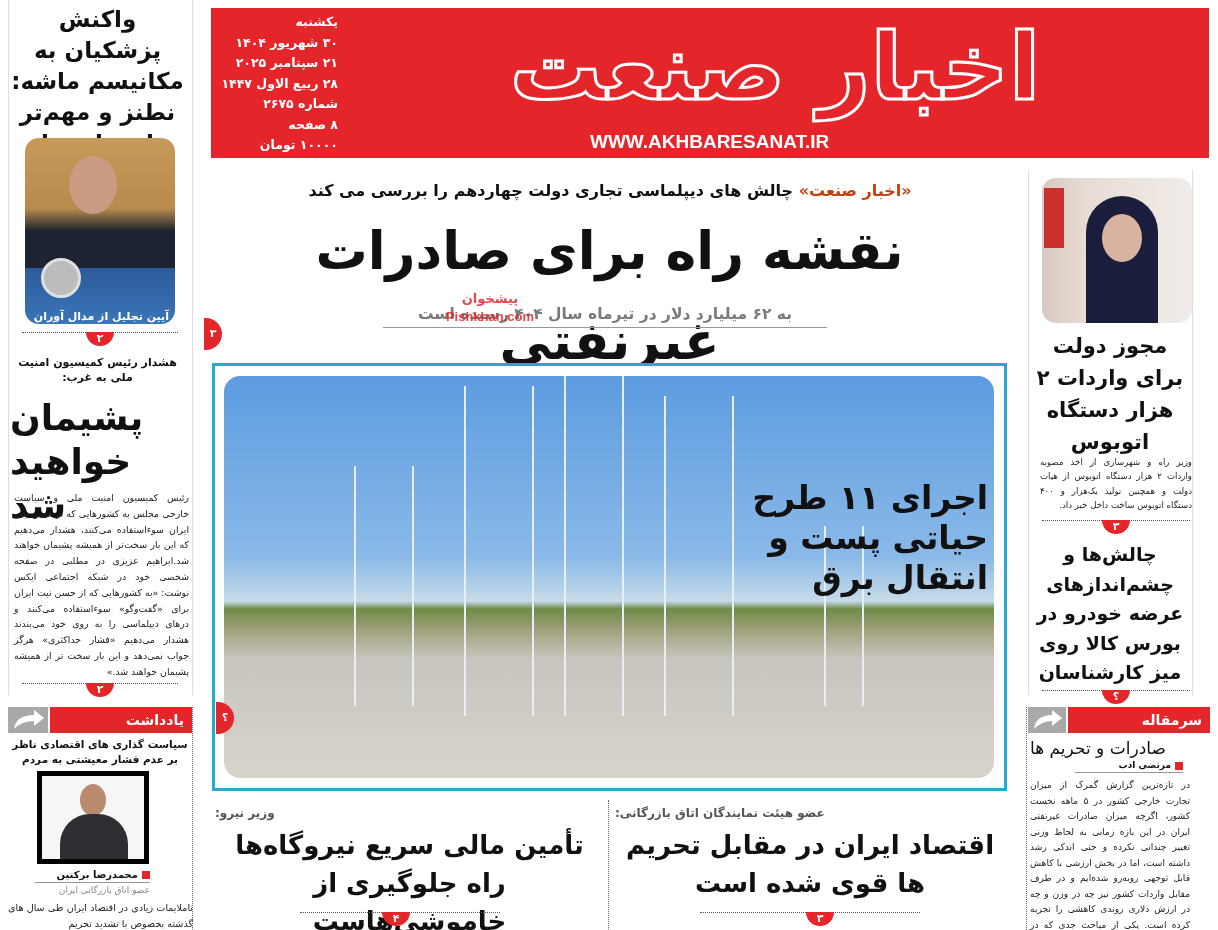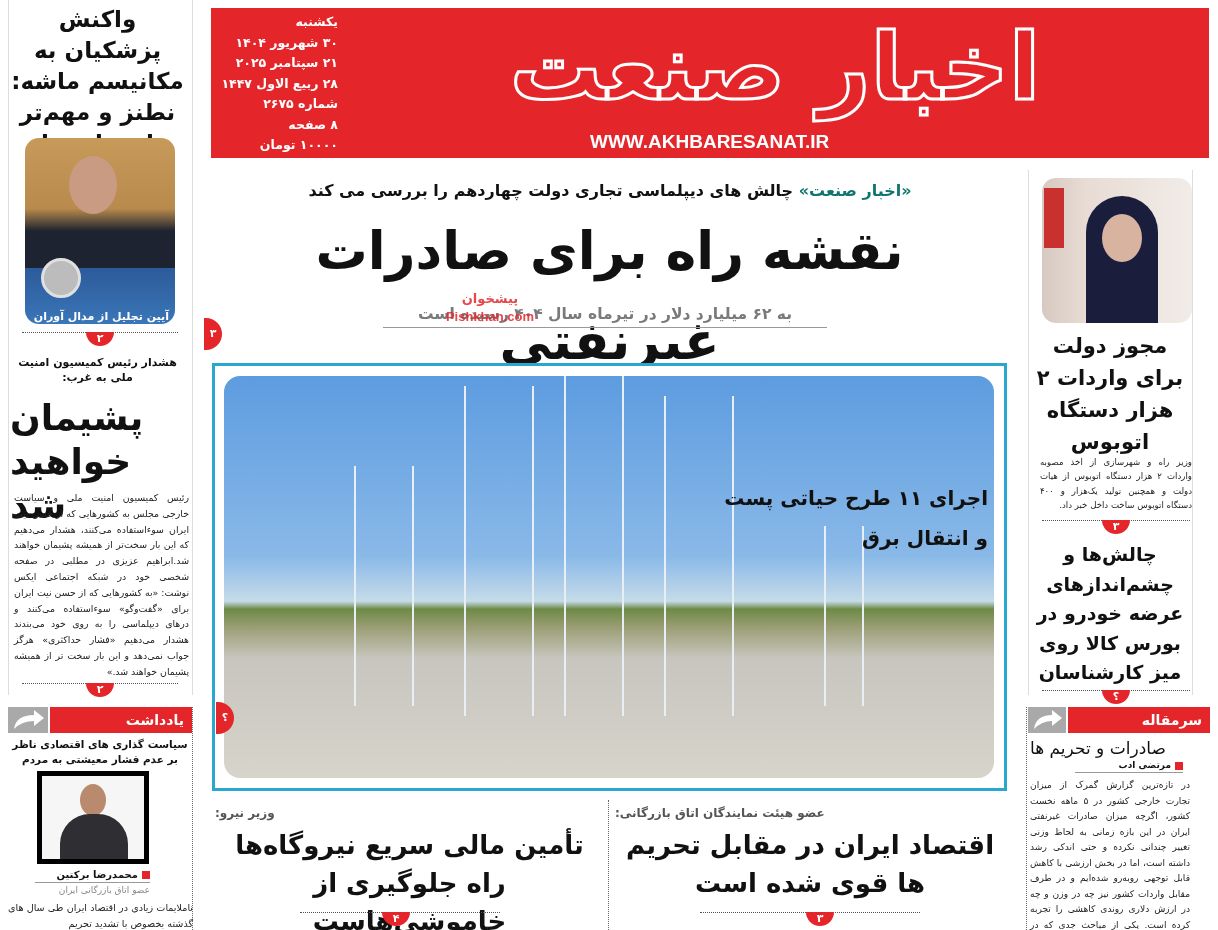--- a/index.html
+++ b/index.html
@@ -48,31 +48,31 @@
   .r-photo1 .hijab { position: absolute; left: 44px; top: 18px; width: 72px; height: 135px; border-radius: 36px 36px 0 0; background: #1a1d3c; }
   .r-photo1 .face { position: absolute; left: 60px; top: 36px; width: 40px; height: 48px; border-radius: 50%; background: #d8b39f; }
   .r-head1 { left: 1030px; top: 330px; width: 160px; font-size: 21px; font-weight: bold; line-height: 32px; text-align: center; }
   .r-body1 { left: 1040px; top: 455px; width: 152px; font-size: 8.6px; line-height: 14.3px; text-align: justify; text-align-last: right; color: #222; }
   .r-head2 { left: 1030px; top: 540px; width: 160px; font-size: 19px; font-weight: bold; line-height: 29.5px; text-align: center; }
   .r-ed-title { left: 1030px; top: 735px; width: 158px; font-size: 17px; font-weight: normal; line-height: 26px; text-align: left; }
   .r-ed-body { left: 1030px; top: 778px; width: 160px; font-size: 9.1px; line-height: 15.5px; text-align: justify; text-align-last: right; color: #222; }
 
   
   .c-kicker { left: 215px; top: 178px; width: 790px; font-size: 16px; font-weight: bold; text-align: center; line-height: 26px; }
-  .c-kicker .red { color: #0f766e; }
+  .c-kicker .red { color: #c2410c; }
   .c-head { left: 212px; top: 206px; width: 795px; font-size: 52px; font-weight: bold; text-align: center; line-height: 90px; letter-spacing: -1px; }
   .c-sub { left: 235px; top: 301px; width: 740px; font-size: 15.5px; font-weight: bold; color: #7a7a7a; text-align: center; line-height: 26px; }
   .c-sub .line { border-bottom: 1px solid #999; display: block; }
   .watermark { left: 430px; top: 290px; width: 120px; color: #e4262b; font-size: 13px; font-weight: bold; line-height: 18px; text-align: center; opacity: 0.85; }
 
   .hero-frame { left: 212px; top: 363px; width: 795px; height: 428px; border: 3px solid #29a8cf; background: #fff; }
   .hero-img { left: 224px; top: 376px; width: 770px; height: 402px; border-radius: 16px; overflow: hidden;
     background: linear-gradient(180deg, #5d9ce0 0%, #8ab9e8 45%, #c6dbe9 56%, #6d8a45 58%, #9fa07a 63%, #c7c5bd 70%, #d7d4cc 100%); }
   .tower { position: absolute; border-left: 2px solid #e8eef5; border-right: 2px solid #e8eef5; }
-  .hero-caption { left: 718px; top: 478px; width: 270px; font-size: 20px; font-weight: bold; line-height: 40px; text-align: right; color: #111; }
+  .hero-caption { left: 718px; top: 478px; width: 270px; font-size: 33px; font-weight: bold; line-height: 40px; text-align: right; color: #111; }
 
   .b-kicker { font-size: 12px; font-weight: bold; color: #555; text-align: left; line-height: 18px; }
   .b-head { font-size: 26px; font-weight: bold; text-align: center; line-height: 38px; }
   .vdots { border-right: 1px dotted #666; width: 0; }
 </style>
 </head>
 <body>
 
 <div class="abs masthead"></div>
 <div class="abs mast-info">

